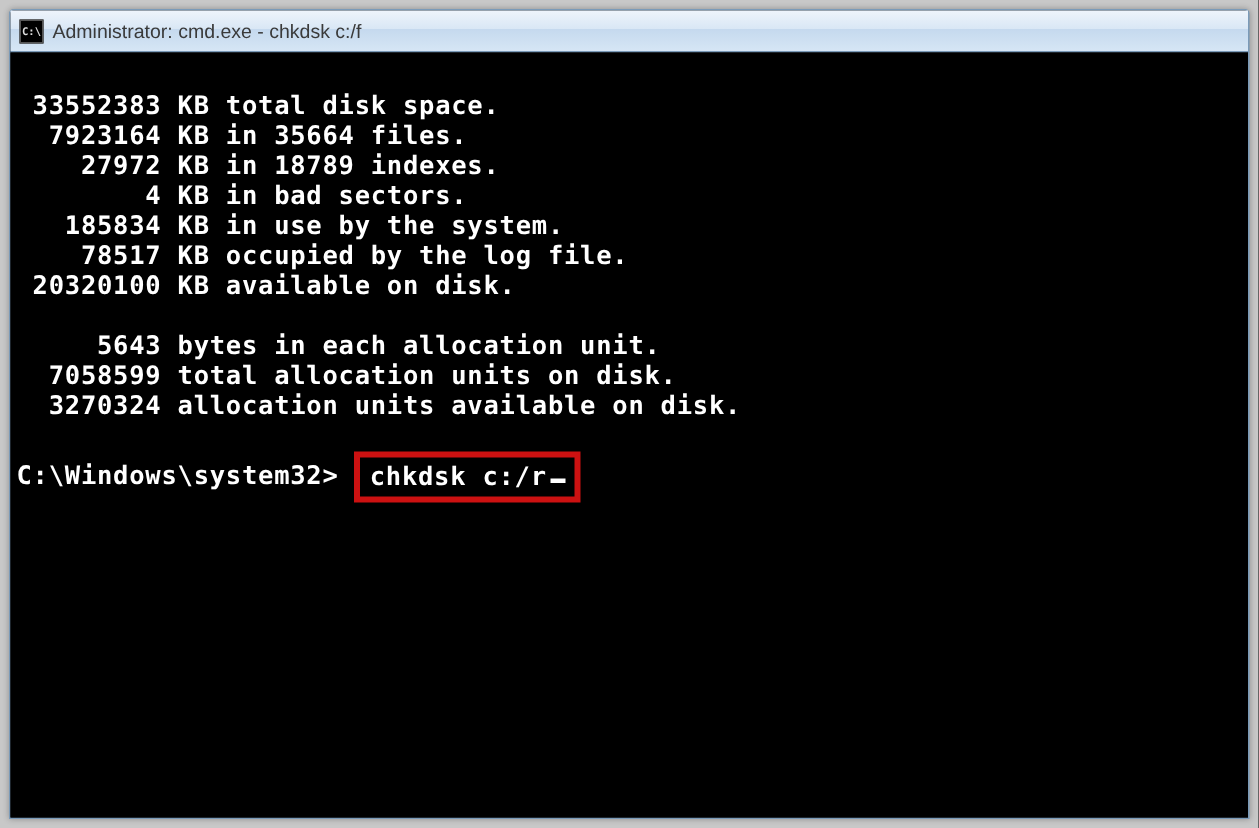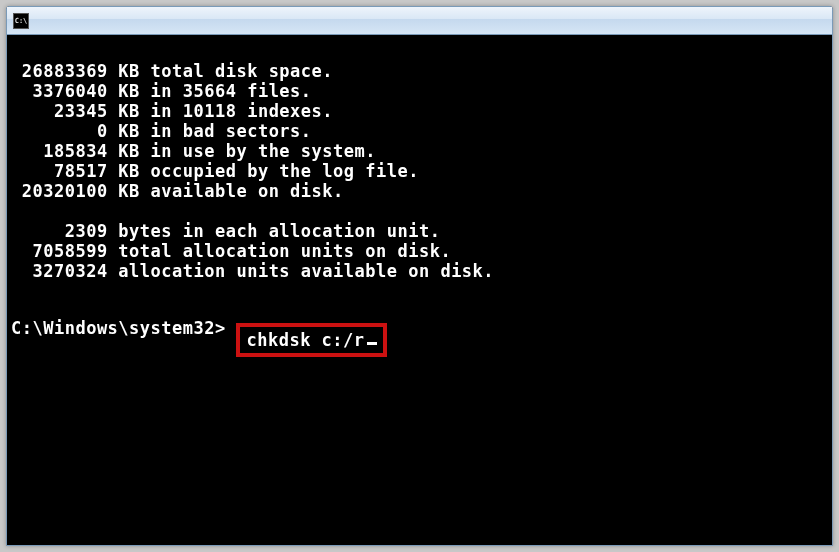--- a/index.html
+++ b/index.html
@@ -60,47 +60,47 @@
     }
     .prompt-line {
       display: inline-block;
     }
     .highlight-box {
       display: inline-block;
       border: 4px solid #cc1111;
       padding: 3px 6px;
       margin-left: 0;
       vertical-align: middle;
-      margin-top: 22px;
     }
     .cursor {
       display: inline-block;
       width: 10px;
       height: 3px;
       background: #fff;
       vertical-align: baseline;
       margin-left: 2px;
       position: relative;
       top: -1px;
     }
   </style>
 </head>
 <body>
 
 <div class="window">
   <div class="titlebar">
     <div class="titlebar-icon">C:\</div>
+    <div class="titlebar-text">Administrator: cmd.exe - chkdsk  c:/f</div>
   </div>
   <div class="terminal"><span></span>
-<span> 26883369 KB total disk space.</span>
-<span>  3376040 KB in 35664 files.</span>
-<span>    23345 KB in 10118 indexes.</span>
-<span>        0 KB in bad sectors.</span>
+<span> 33552383 KB total disk space.</span>
+<span>  7923164 KB in 35664 files.</span>
+<span>    27972 KB in 18789 indexes.</span>
+<span>        4 KB in bad sectors.</span>
 <span>   185834 KB in use by the system.</span>
 <span>    78517 KB occupied by the log file.</span>
 <span> 20320100 KB available on disk.</span>
 <span></span>
-<span>     2309 bytes in each allocation unit.</span>
+<span>     5643 bytes in each allocation unit.</span>
 <span>  7058599 total allocation units on disk.</span>
 <span>  3270324 allocation units available on disk.</span>
 
 <span class="prompt-line"><span>C:\Windows\system32&gt;</span> <span class="highlight-box"><span>chkdsk c:/r</span><span class="cursor"></span></span></span></div>
 </div>
 
 </body></html>

